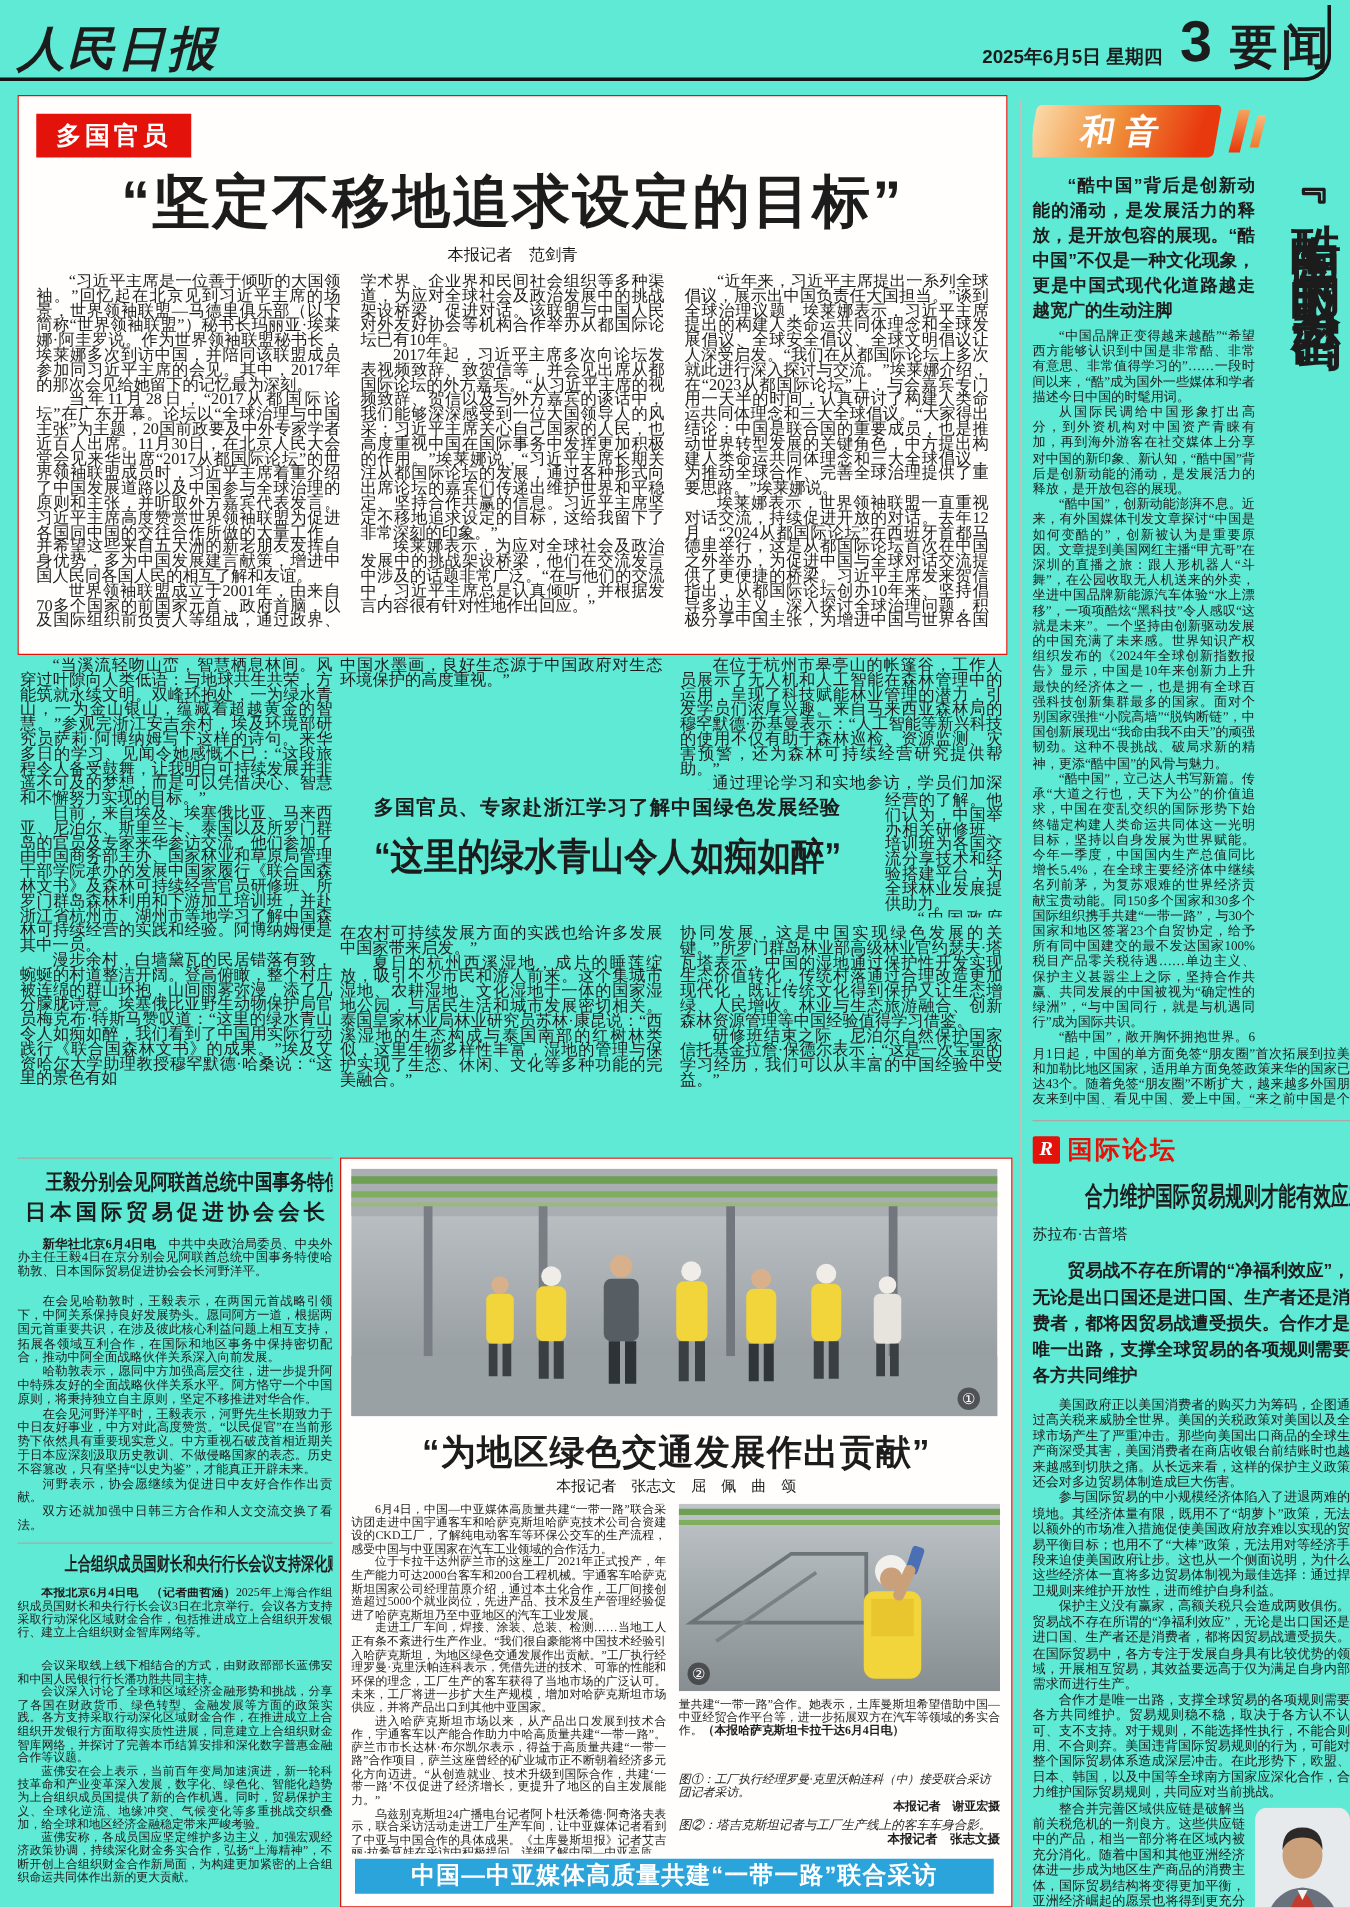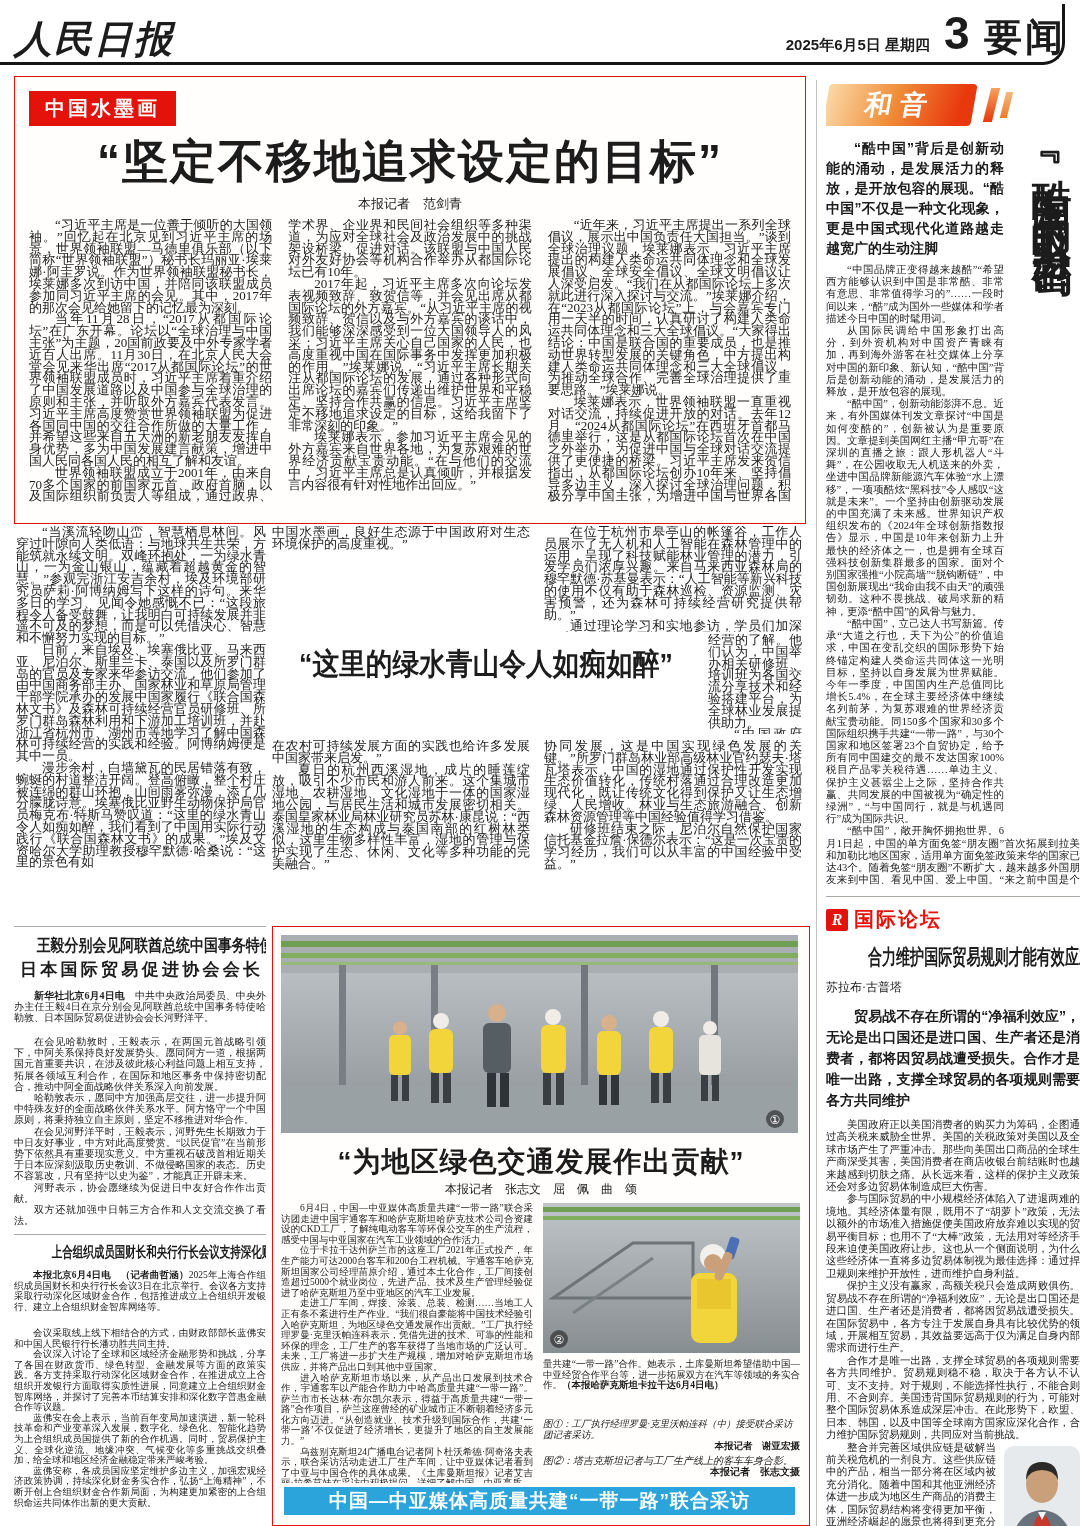--- a/index.html
+++ b/index.html
@@ -1,16 +1,16 @@
 <!DOCTYPE html>
 <html><head>
 <meta charset="utf-8">
 <style>
   html,body{margin:0;padding:0;background:#e8e8e4;}
-  #page{position:relative;width:1080px;height:1526px;background:#ffffff;margin:0 auto;
+  #page{position:relative;width:1080px;height:1526px;background:#5eead4;margin:0 auto;
         font-family:"Liberation Serif","DejaVu Serif",serif;color:#1c1c1c;overflow:hidden;}
   .abs{position:absolute;}
   .sans{font-family:"Liberation Sans","DejaVu Sans",sans-serif;}
   .center{text-align:center;}
   .txt{text-align:justify;overflow:hidden;}
   .txt p{margin:0;text-indent:2em;}
   .first-cont p:first-child{text-indent:0;}
   .t10{font-size:13px;line-height:11.8px;}
   .t95{font-size:9.5px;line-height:10.6px;}
   .t10w{font-size:10px;line-height:11.2px;}
@@ -100,48 +100,49 @@
 
 <div id="page">
 
   <div class="abs hdr-rule"></div>
   <div class="abs masthead">人民日报</div>
   <div class="abs hdr-meta sans">2025年6月5日  星期四</div>
   <div class="abs hdr-num sans">3</div>
   <div class="abs hdr-sec sans">要闻</div>
 
   <div class="abs lead-box">
-    <div class="abs badge sans">中国水墨画</div>
+    <div class="abs badge sans">多国官员</div>
     <div class="abs lead-hl sans center">“坚定不移地追求设定的目标”</div>
     <div class="abs lead-by center">本报记者　范剑青</div>
     <div class="abs lead-cols txt t10">
         <p>“习近平主席是一位善于倾听的大国领袖。”回忆起在北京见到习近平主席的场景，世界领袖联盟—马德里俱乐部（以下简称“世界领袖联盟”）秘书长玛丽亚·埃莱娜·阿圭罗说。作为世界领袖联盟秘书长，埃莱娜多次到访中国，并陪同该联盟成员参加同习近平主席的会见。其中，2017年的那次会见给她留下的记忆最为深刻。</p>
         <p>当年11月28日，“2017从都国际论坛”在广东开幕。论坛以“全球治理与中国主张”为主题，20国前政要及中外专家学者近百人出席。11月30日，在北京人民大会堂会见来华出席“2017从都国际论坛”的世界领袖联盟成员时，习近平主席着重介绍了中国发展道路以及中国参与全球治理的原则和主张，并听取外方嘉宾代表发言。习近平主席高度赞赏世界领袖联盟为促进各国同中国的交往合作所做的大量工作，并希望这些来自五大洲的新老朋友发挥自身优势，多为中国发展建言献策，增进中国人民同各国人民的相互了解和友谊。</p>
         <p>世界领袖联盟成立于2001年，由来自70多个国家的前国家元首、政府首脑，以及国际组织前负责人等组成，通过政界、学术界、企业界和民间社会组织等多种渠道，为应对全球社会及政治发展中的挑战架设桥梁、促进对话。该联盟与中国人民对外友好协会等机构合作举办从都国际论坛已有10年。</p>
         <p>2017年起，习近平主席多次向论坛发表视频致辞、致贺信等，并会见出席从都国际论坛的外方嘉宾。“从习近平主席的视频致辞、贺信以及与外方嘉宾的谈话中，我们能够深深感受到一位大国领导人的风采；习近平主席关心自己国家的人民，也高度重视中国在国际事务中发挥更加积极的作用。”埃莱娜说，“习近平主席长期关注从都国际论坛的发展，通过各种形式向出席论坛的嘉宾们传递出维护世界和平稳定、坚持合作共赢的信息。习近平主席坚定不移地追求设定的目标，这给我留下了非常深刻的印象。”</p>
-        <p>埃莱娜表示，参加习近平主席会见的外方嘉宾来自世界各地，为复苏艰难的世界经济贡献宝贵动能。“在与他们的交流中，习近平主席总是认真倾听，并根据发言内容很有针对性地作出回应。”</p>
+        <p>埃莱娜表示，为应对全球社会及政治发展中的挑战架设桥梁，他们在交流发言中涉及的话题非常广泛。“在与他们的交流中，习近平主席总是认真倾听，并根据发言内容很有针对性地作出回应。”</p>
         <p>“近年来，习近平主席提出一系列全球倡议，展示出中国负责任大国担当。”谈到全球治理议题，埃莱娜表示，习近平主席提出的构建人类命运共同体理念和全球发展倡议、全球安全倡议、全球文明倡议让人深受启发。“我们在从都国际论坛上多次就此进行深入探讨与交流。”埃莱娜介绍，在“2023从都国际论坛”上，与会嘉宾专门用一天半的时间，认真研讨了构建人类命运共同体理念和三大全球倡议。“大家得出结论：中国是联合国的重要成员，也是推动世界转型发展的关键角色，中方提出构建人类命运共同体理念和三大全球倡议，为推动全球合作、完善全球治理提供了重要思路。”埃莱娜说。</p>
         <p>埃莱娜表示，世界领袖联盟一直重视对话交流，持续促进开放的对话。去年12月，“2024从都国际论坛”在西班牙首都马德里举行，这是从都国际论坛首次在中国之外举办，为促进中国与全球对话交流提供了更便捷的桥梁。习近平主席发来贺信指出，从都国际论坛创办10年来、坚持倡导多边主义，深入探讨全球治理问题，积极分享中国主张，为增进中国与世界各国的交流和理解发挥了积极作用。埃莱娜表示，在维护多边主义和完善全球治理上，中国作为全球第二大经济体发挥着不可替代的重要作用。“无论从政治、经济、科技还是文化等角度来看，中国的影响力都有巨大提升，而且这种提升还在持续中。”埃莱娜说。</p>
         <p>当前，世界百年变局加速演进，人类社会走到新的十字路口。“地区紧张局势不断升级，武装冲突仍在持续。中国反对激化矛盾、扩大冲突，主张通过对话协商解决这些热点问题，并呼吁各方多做有利于维护地区和平稳定的事情。”埃莱娜表示，中国不断加强同各方沟通，呼吁大家相互尊重主权、维护国际法和国际规则，维护多边主义，为促进和平与发展汇聚更多国际共识和力量。“我坚信，中国是多极体系中的确定性因素，将持续成为变革世界中的建设性力量。”</p>
       </div>
   </div>
 
   <div class="abs g-colA txt t10">
       <p>“当溪流轻吻山峦，智慧栖息林间。风穿过叶隙向人类低语：与地球共生共荣，方能筑就永续文明。双峰环抱处，一为绿水青山，一为金山银山，蕴藏着超越黄金的智慧。”参观完浙江安吉余村，埃及环境部研究员萨莉·阿博纳姆写下这样的诗句。来华多日的学习、见闻令她感慨不已：“这段旅程令人备受鼓舞，让我明白可持续发展并非遥不可及的梦想，而是可以凭借决心、智慧和不懈努力实现的目标。”</p>
       <p>日前，来自埃及、埃塞俄比亚、马来西亚、尼泊尔、斯里兰卡、泰国以及所罗门群岛的官员及专家来华参访交流，他们参加了由中国商务部主办、国家林业和草原局管理干部学院承办的发展中国家履行《联合国森林文书》及森林可持续经营官员研修班、所罗门群岛森林利用和下游加工培训班，并赴浙江省杭州市、湖州市等地学习了解中国森林可持续经营的实践和经验。阿博纳姆便是其中一员。</p>
       <p>漫步余村，白墙黛瓦的民居错落有致，蜿蜒的村道整洁开阔。登高俯瞰，整个村庄被连绵的群山环抱，山间雨雾弥漫，添了几分朦胧诗意。埃塞俄比亚野生动物保护局官员梅克布·特斯马赞叹道：“这里的绿水青山令人如痴如醉，我们看到了中国用实际行动践行《联合国森林文书》的成果。”埃及艾资哈尔大学助理教授穆罕默德·哈桑说：“这里的景色有如</p>
     </div>
   <div class="abs g-colB1 txt t10 first-cont">
       <p>中国水墨画，良好生态源于中国政府对生态环境保护的高度重视。”</p>
     </div>
   <div class="abs g-colC1 txt t10">
       <p>在位于杭州市皋亭山的帐篷谷，工作人员展示了无人机和人工智能在森林管理中的运用，呈现了科技赋能林业管理的潜力，引发学员们浓厚兴趣。来自马来西亚森林局的穆罕默德·苏基曼表示：“人工智能等新兴科技的使用不仅有助于森林巡检、资源监测、灾害预警，还为森林可持续经营研究提供帮助。”</p>
       <p>通过理论学习和实地参访，学员们加深了对中国林业发展状况特别是森林可持续</p>
     </div>
   <div class="abs g-head center">
+    <div class="g-kick">多国官员、专家赴浙江学习了解中国绿色发展经验</div>
     <div class="g-hl sans">“这里的绿水青山令人如痴如醉”</div>
   </div>
   <div class="abs g-side txt t10 first-cont">
       <p>经营的了解。他们认为，中国举办相关研修班、培训班为各国交流分享技术和经验搭建平台，为全球林业发展提供助力。</p>
       <p>“中国政府制定了符合中国国情的林业发展管理规划，推动生态保护与绿色产业</p>
     </div>
   <div class="abs g-colB2 txt t10 first-cont">
       <p>在农村可持续发展方面的实践也给许多发展中国家带来启发。”</p>
       <p>夏日的杭州西溪湿地，成片的睡莲绽放，吸引不少市民和游人前来。这个集城市湿地、农耕湿地、文化湿地于一体的国家湿地公园，与居民生活和城市发展密切相关。泰国皇家林业局林业研究员苏林·康昆说：“西溪湿地的生态构成与泰国南部的红树林类似，这里生物多样性丰富，湿地的管理与保护实现了生态、休闲、文化等多种功能的完美融合。”</p>
     </div>

